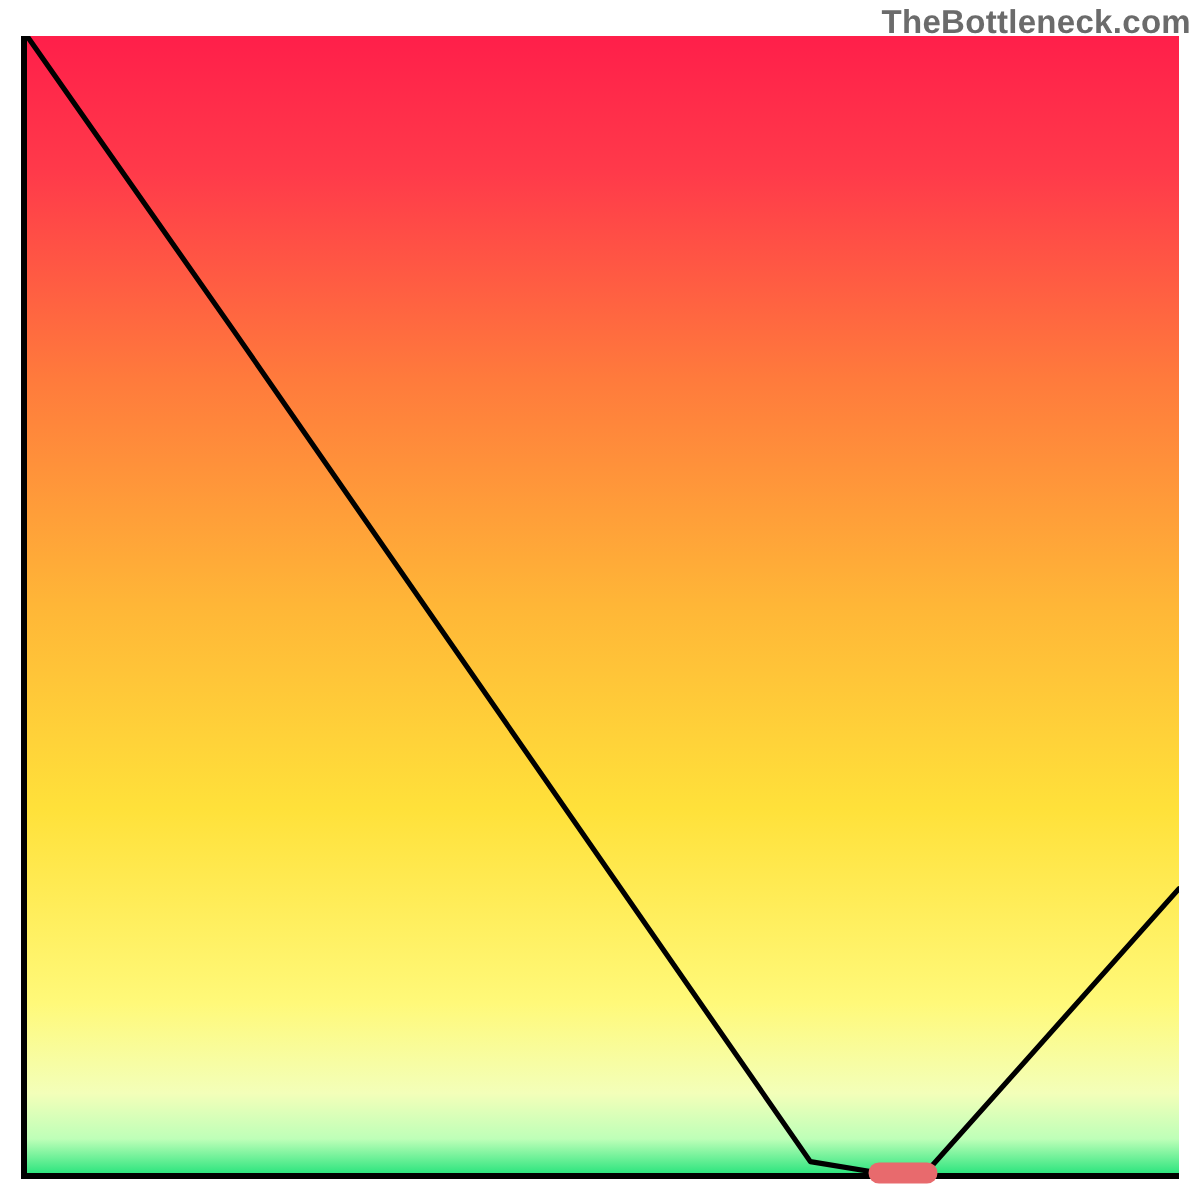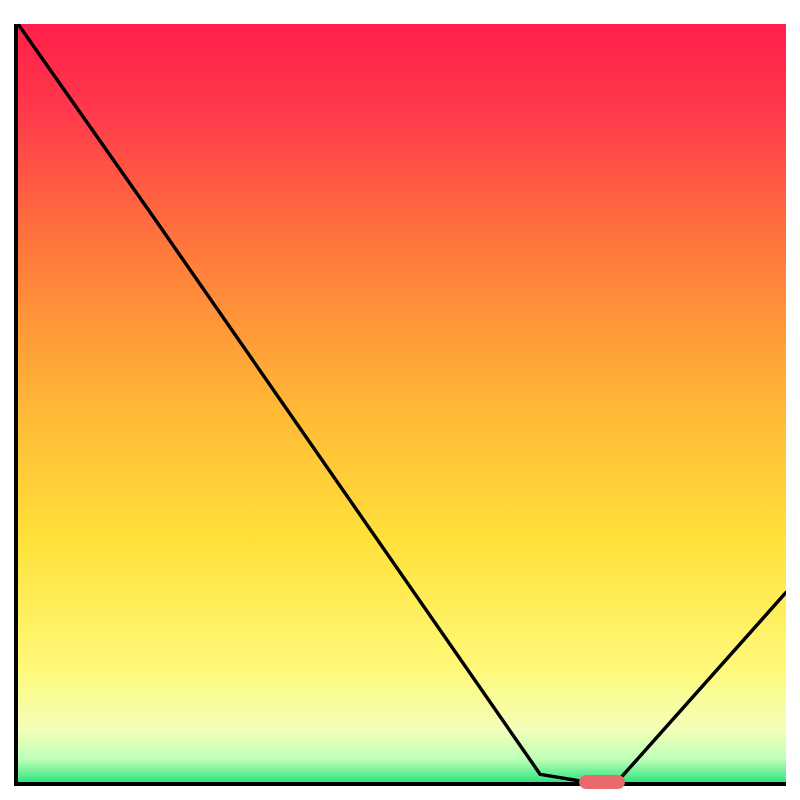--- a/index.html
+++ b/index.html
@@ -51,20 +51,21 @@
     border-radius: 7px;
     background: #e86a6d;
     transform: translate(-50%, -50%);
   }
 </style>
 </head>
 <body>
 
 <div class="stage">
 
+  <div class="watermark">TheBottleneck.com</div>
 
   <svg class="plot" viewBox="0 0 100 100" preserveAspectRatio="none">
     <defs>
       <linearGradient id="bg-grad" x1="0" y1="0" x2="0" y2="1">
           <stop offset="0%" stop-color="#ff1f4a"></stop>
           <stop offset="12%" stop-color="#ff3a4a"></stop>
           <stop offset="30%" stop-color="#ff7a3c"></stop>
           <stop offset="50%" stop-color="#ffb637"></stop>
           <stop offset="68%" stop-color="#ffe13a"></stop>
           <stop offset="85%" stop-color="#fff979"></stop>

